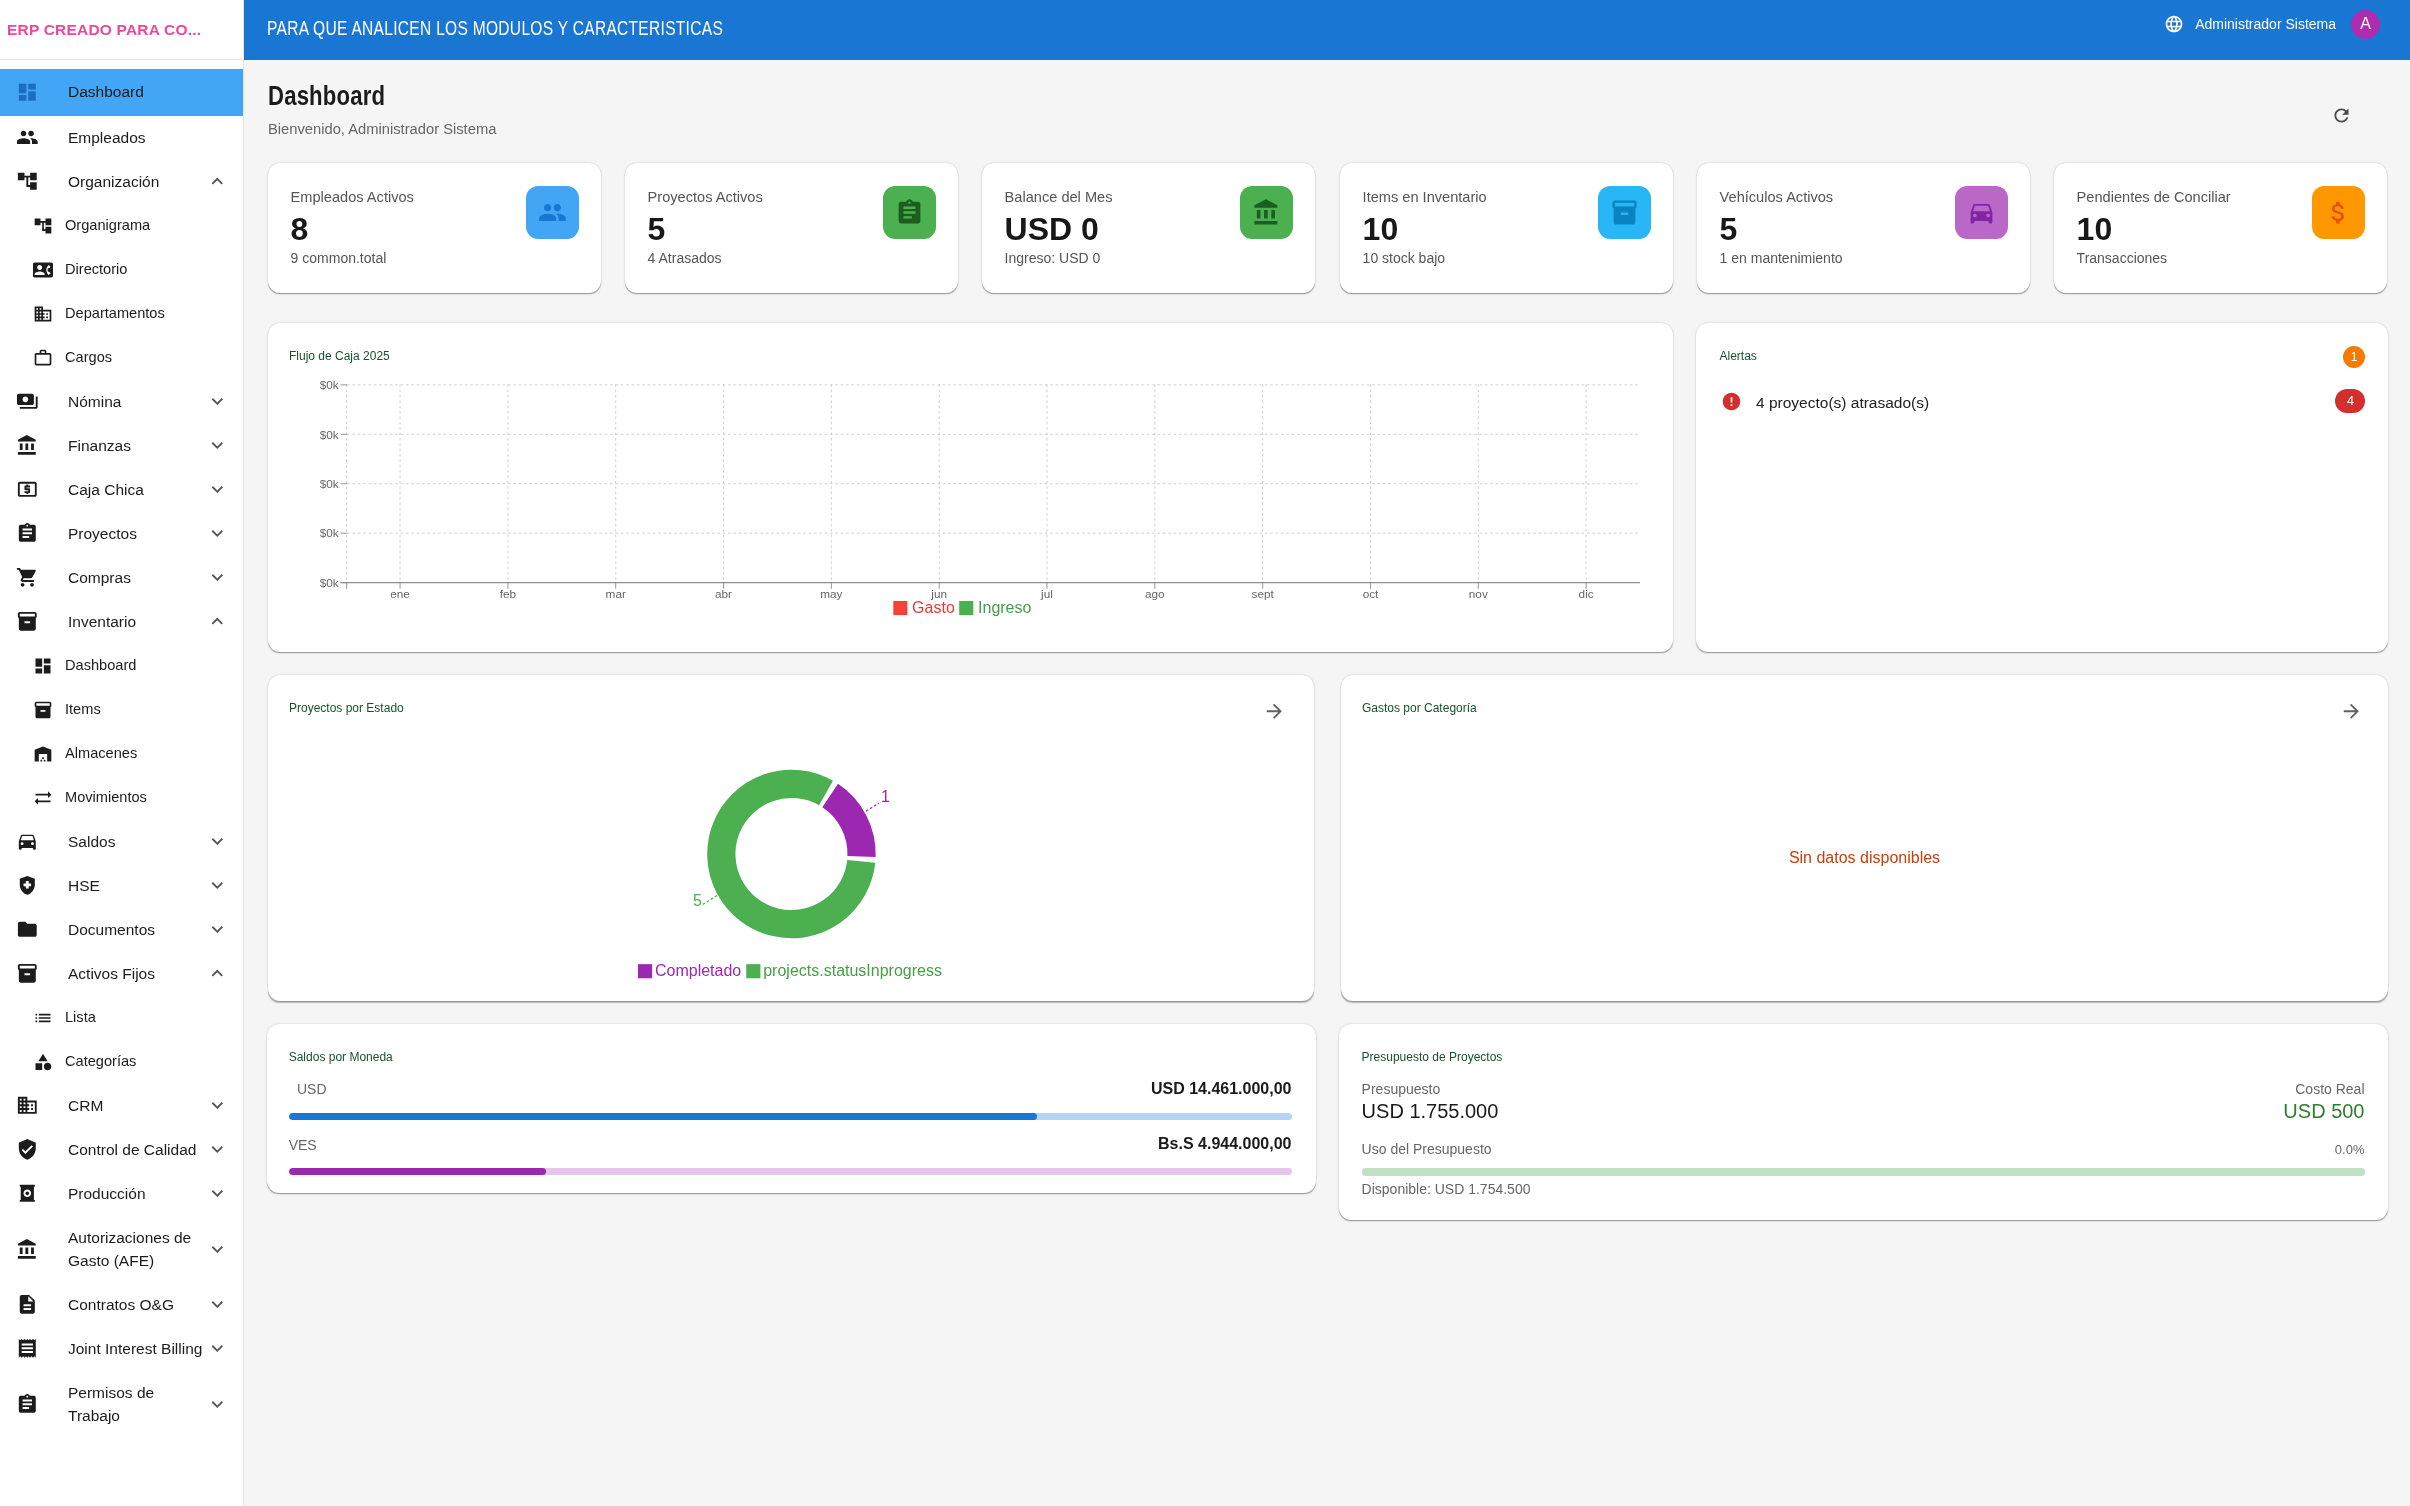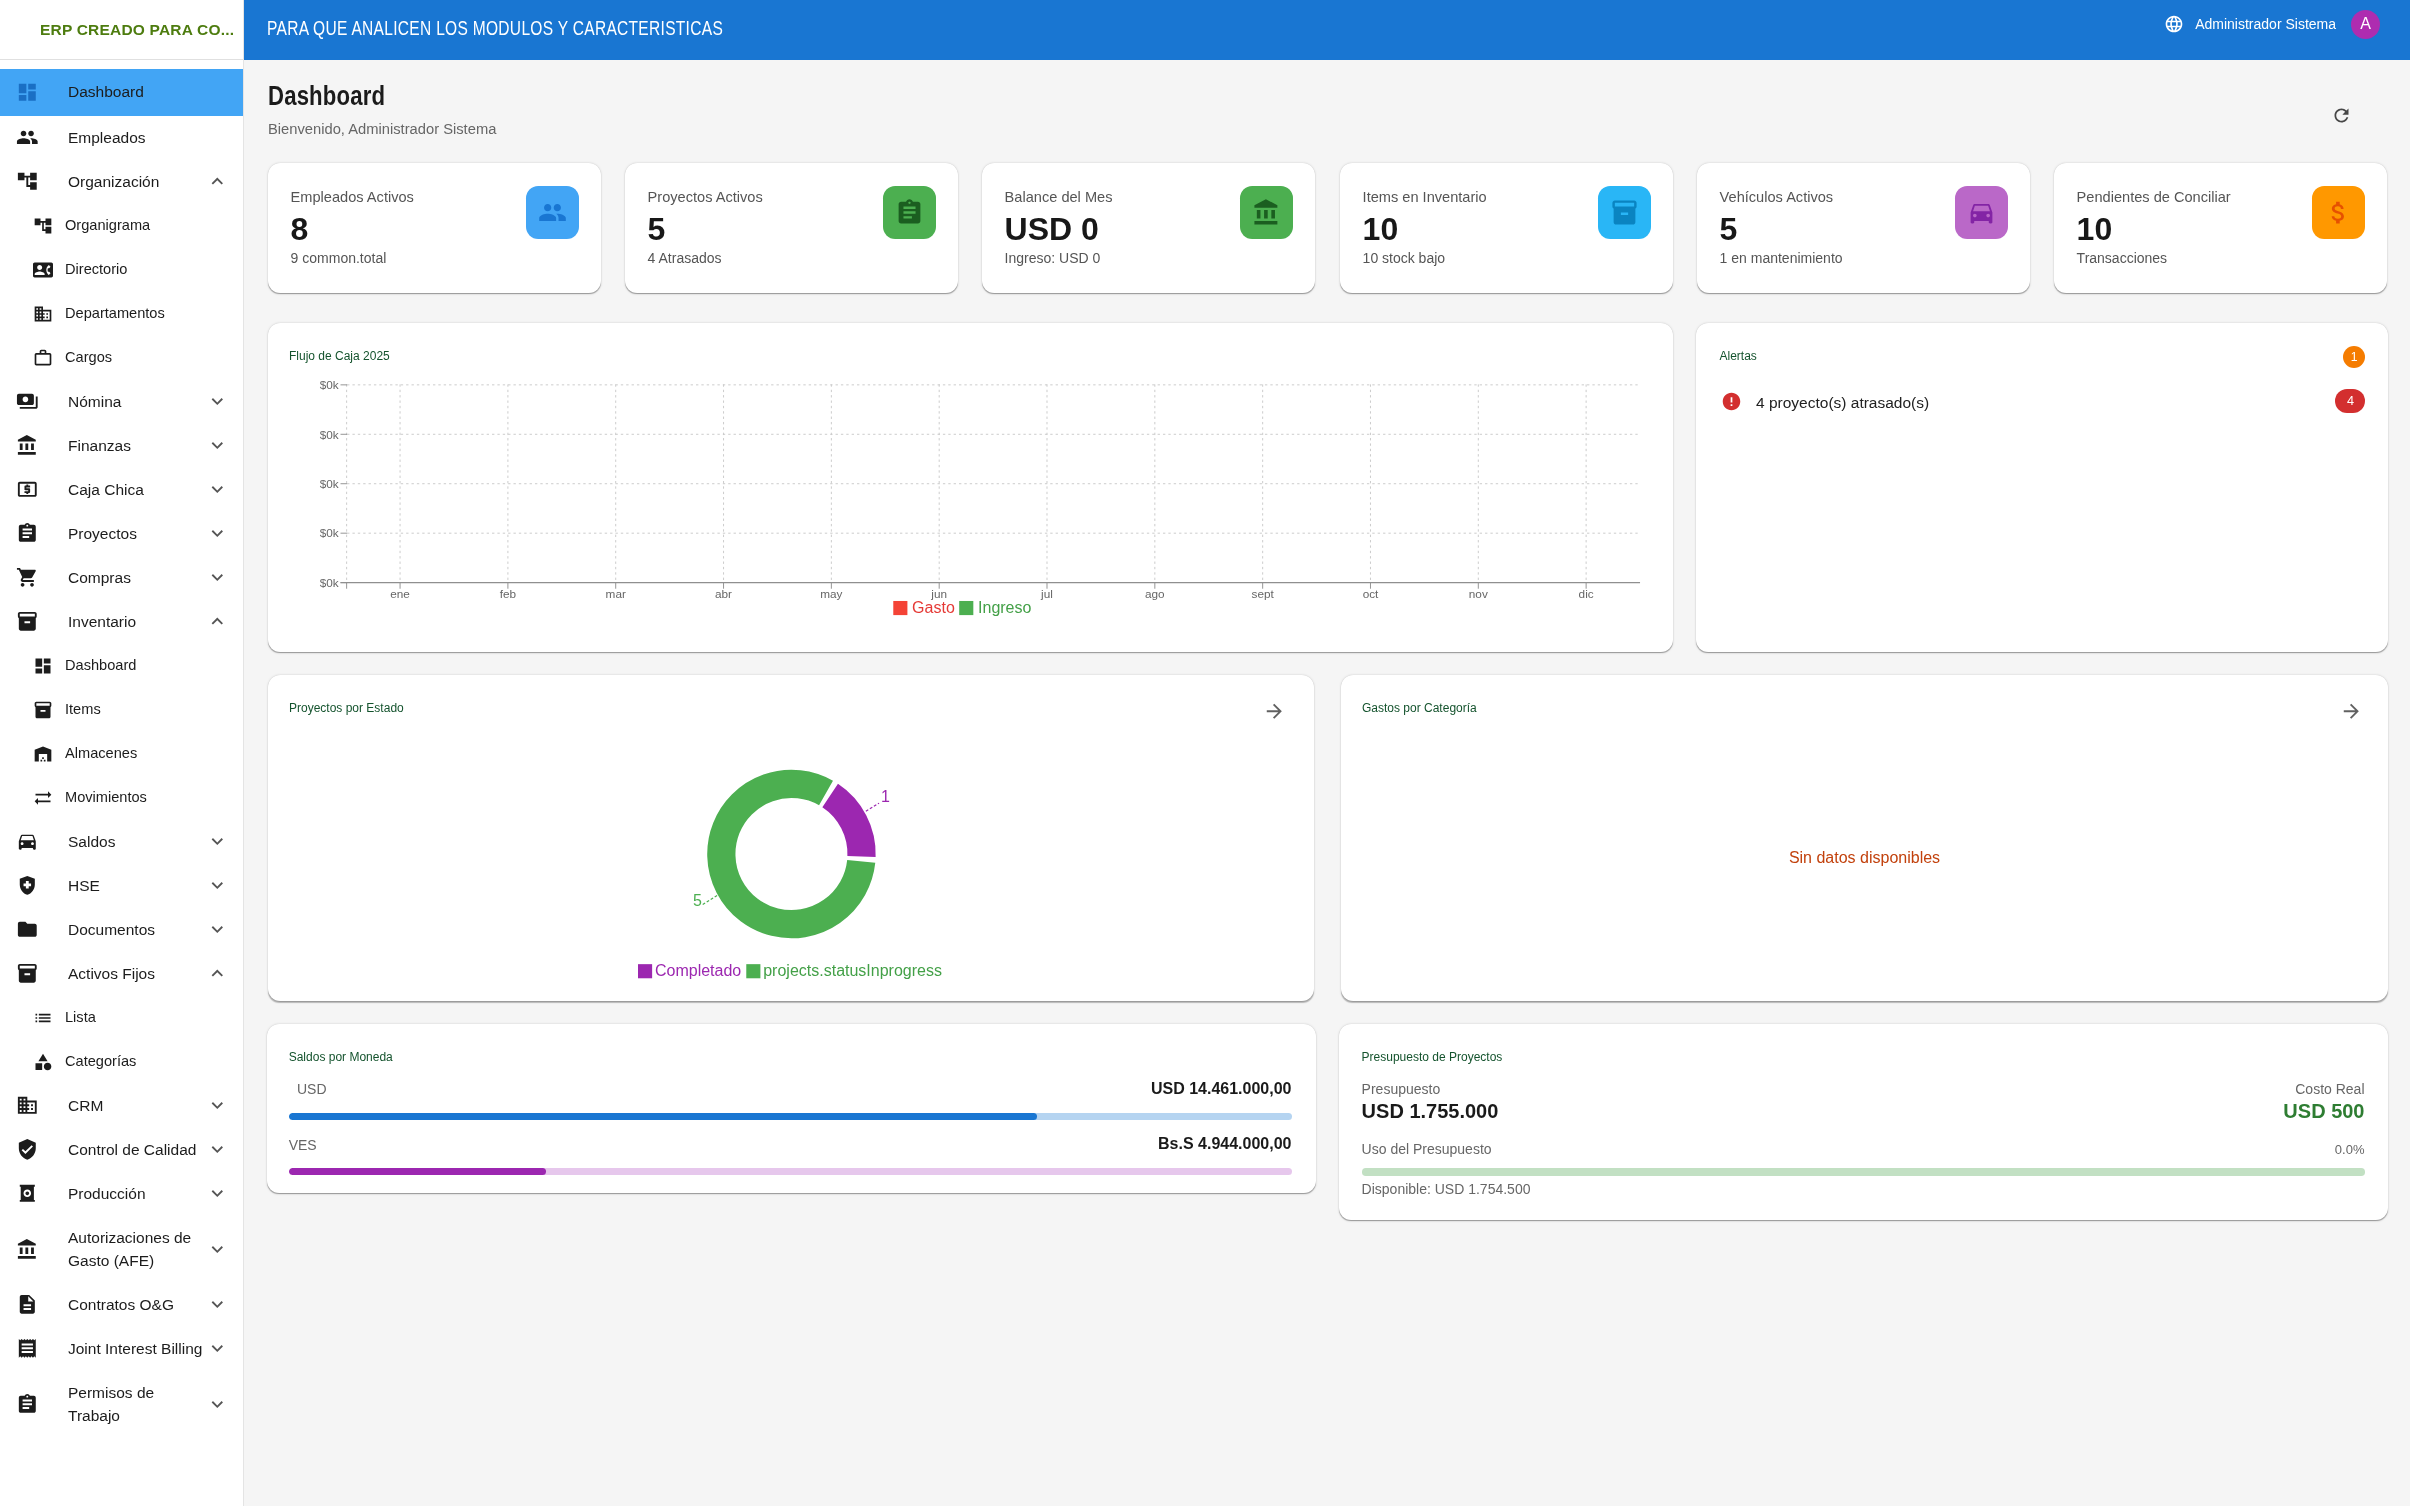--- a/index.html
+++ b/index.html
@@ -1,21 +1,21 @@
 <!DOCTYPE html>
 <html lang="es" style="font-size:15px"><head>
 <meta charset="utf-8">
 <title>ERP Dashboard</title>
 <style>
 *{margin:0;padding:0;box-sizing:border-box}
 html,body{width:2411px;height:1507px;font-family:"Liberation Sans",sans-serif;background:#f5f5f5;overflow:hidden;position:relative}
 svg{display:block}
 
 .sidebar{position:absolute;left:0;top:0;width:244px;height:1507px;background:#fff;border-right:0.9px solid #e4e4e4;z-index:5}
-.sb-head{height:60px;display:flex;align-items:center;padding-left:40px;font-size:15.5px;font-weight:bold;color:#4d7c0f;border-bottom:0.9px solid #e0e0e0;letter-spacing:0.2px;white-space:nowrap}
+.sb-head{height:60px;display:flex;align-items:center;padding-left:7px;font-size:15.5px;font-weight:bold;color:#ec4899;border-bottom:0.9px solid #e0e0e0;letter-spacing:0.2px;white-space:nowrap}
 .menu{padding-top:8.5px}
 .mi{display:flex;align-items:center;height:44px;position:relative;color:#1c1c1c}
 .mi.first{height:47px}
 .mi.tall{height:67px}
 .mi.active{background:#42a5f5}
 .mi .ic{position:absolute;left:16px;top:50%;margin-top:-11.3px;width:22.6px;height:22.6px}
 .mi .ic svg{width:22.6px;height:22.6px;fill:#1c1c1c}
 .mi.active .ic svg{fill:#1a6fc4}
 .mi .tx{margin-left:68px;font-size:15.5px;line-height:23.5px;padding-right:24.5px}
 .mi.sub .ic{left:33px;margin-top:-10px}
@@ -39,21 +39,21 @@
 .sc-t{position:absolute;left:22.6px;top:26px;font-size:14.6px;color:#555}
 .sc-n{position:absolute;left:22.6px;top:47px;font-size:32px;line-height:39px;font-weight:700;color:#181818}
 .sc-s{position:absolute;left:22.6px;top:87px;font-size:14px;color:#555}
 .sc-i{position:absolute;right:21.7px;top:22.6px;width:53px;height:53px;border-radius:12.2px;display:flex;align-items:center;justify-content:center}
 .sc-i svg{width:29px;height:29px}
 .ct{position:absolute;left:21px;top:26px;font-size:12px;color:#14532d}
 .arrow{position:absolute;width:22.6px;height:22.6px;fill:#616161;top:25.4px}
 
 .lbl{position:absolute;font-size:14px;color:#666}
 .val{position:absolute;font-size:16px;font-weight:700;color:#1a1a1a;text-align:right}
-.bigval{position:absolute;font-size:20px;font-weight:700;color:#1a1a1a}
+.bigval{position:absolute;font-size:20px;font-weight:400;color:#1a1a1a}
 .bar{position:absolute;border-radius:3.8px;overflow:hidden}
 .bar .fill{height:100%;border-radius:3.8px}
 </style>
 </head>
 <body>
 
 <svg width="0" height="0" style="position:absolute">
 <defs>
 <path id="i-dash" d="M3 13h8V3H3v10zm0 8h8v-6H3v6zm10 0h8V11h-8v10zm0-18v6h8V3h-8z"></path>
 <path id="i-people" d="M16 11c1.66 0 2.99-1.34 2.99-3S17.66 5 16 5c-1.66 0-3 1.34-3 3s1.34 3 3 3zm-8 0c1.66 0 2.99-1.34 2.99-3S9.66 5 8 5C6.34 5 5 6.34 5 8s1.34 3 3 3zm0 2c-2.33 0-7 1.17-7 3.5V19h14v-2.5c0-2.33-4.67-3.5-7-3.5zm8 0c-.29 0-.62.02-.97.05 1.16.84 1.97 1.97 1.97 3.45V19h6v-2.5c0-2.33-4.67-3.5-7-3.5z"></path>

